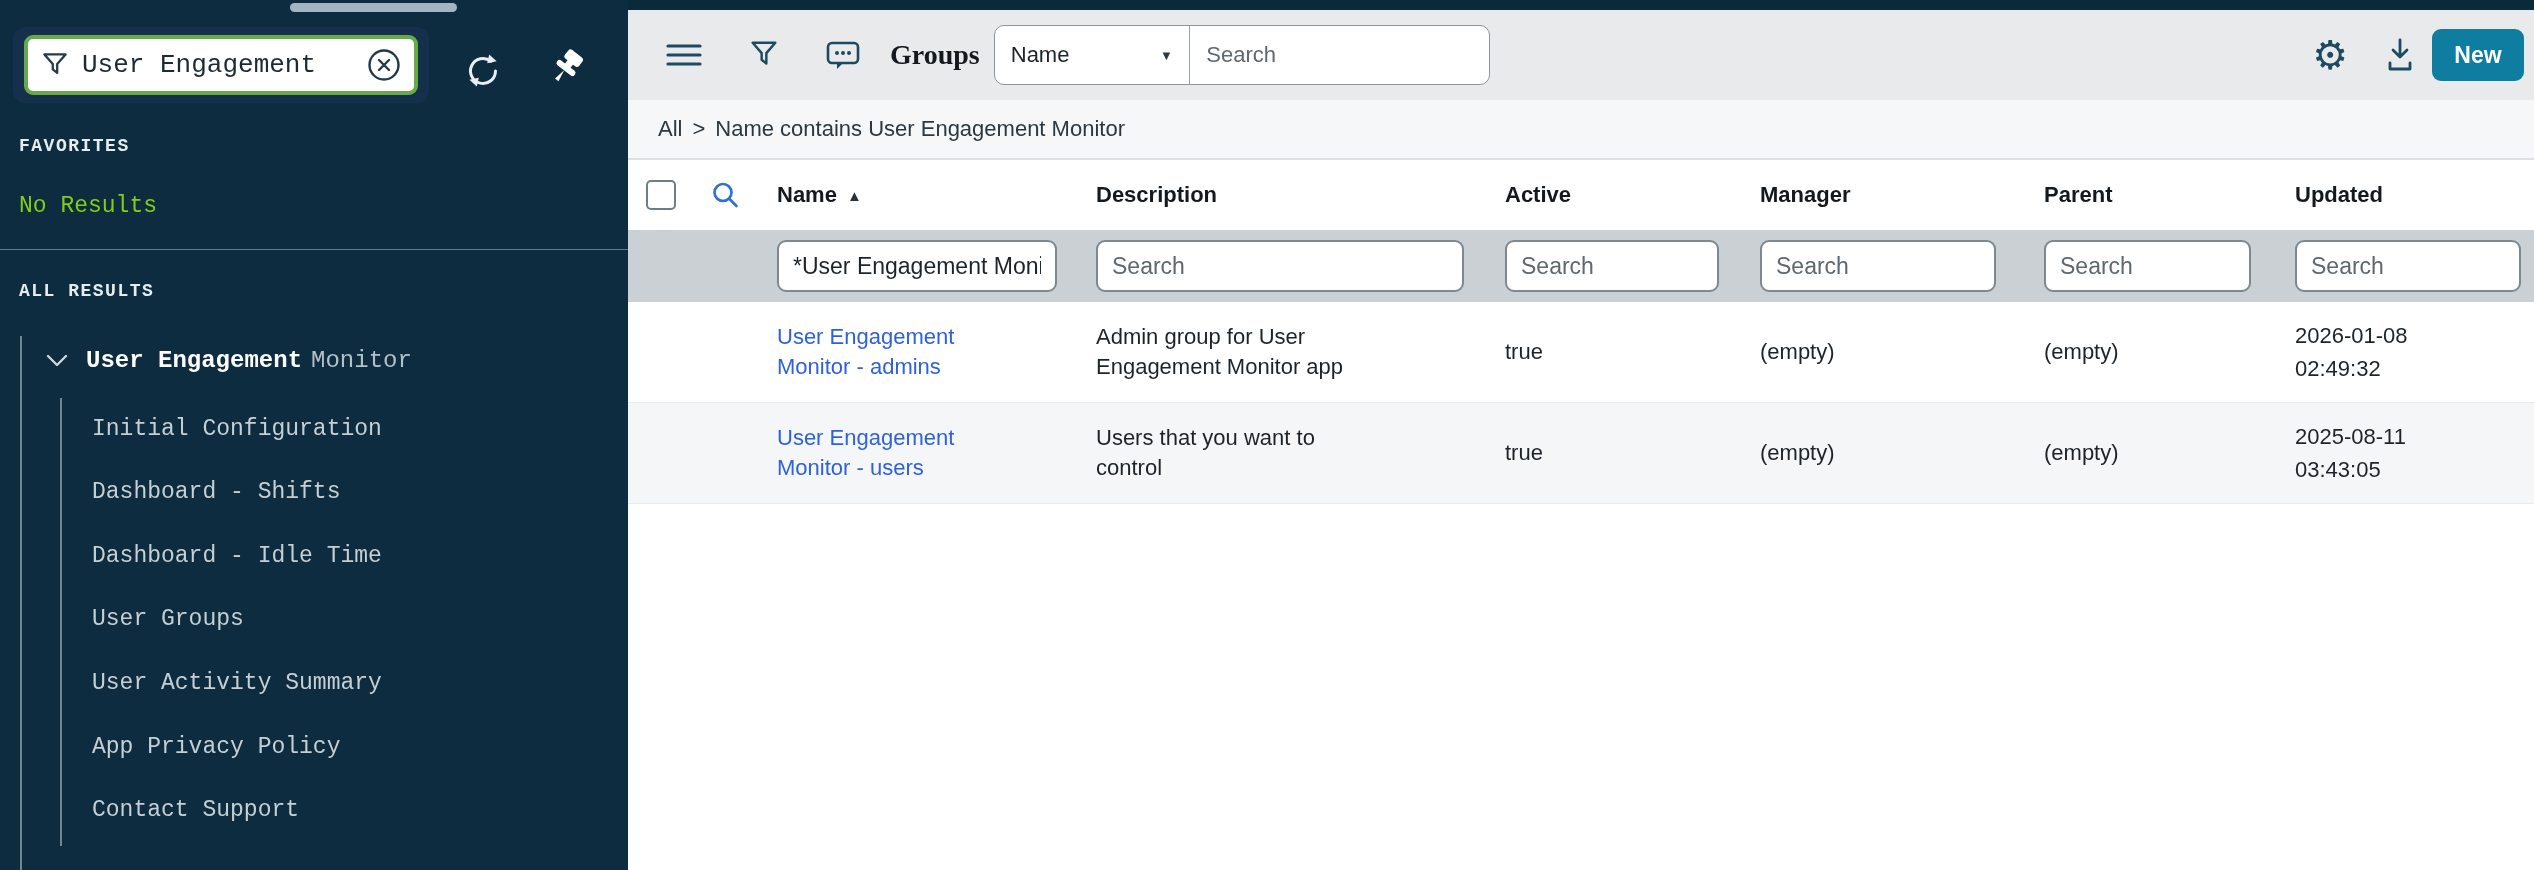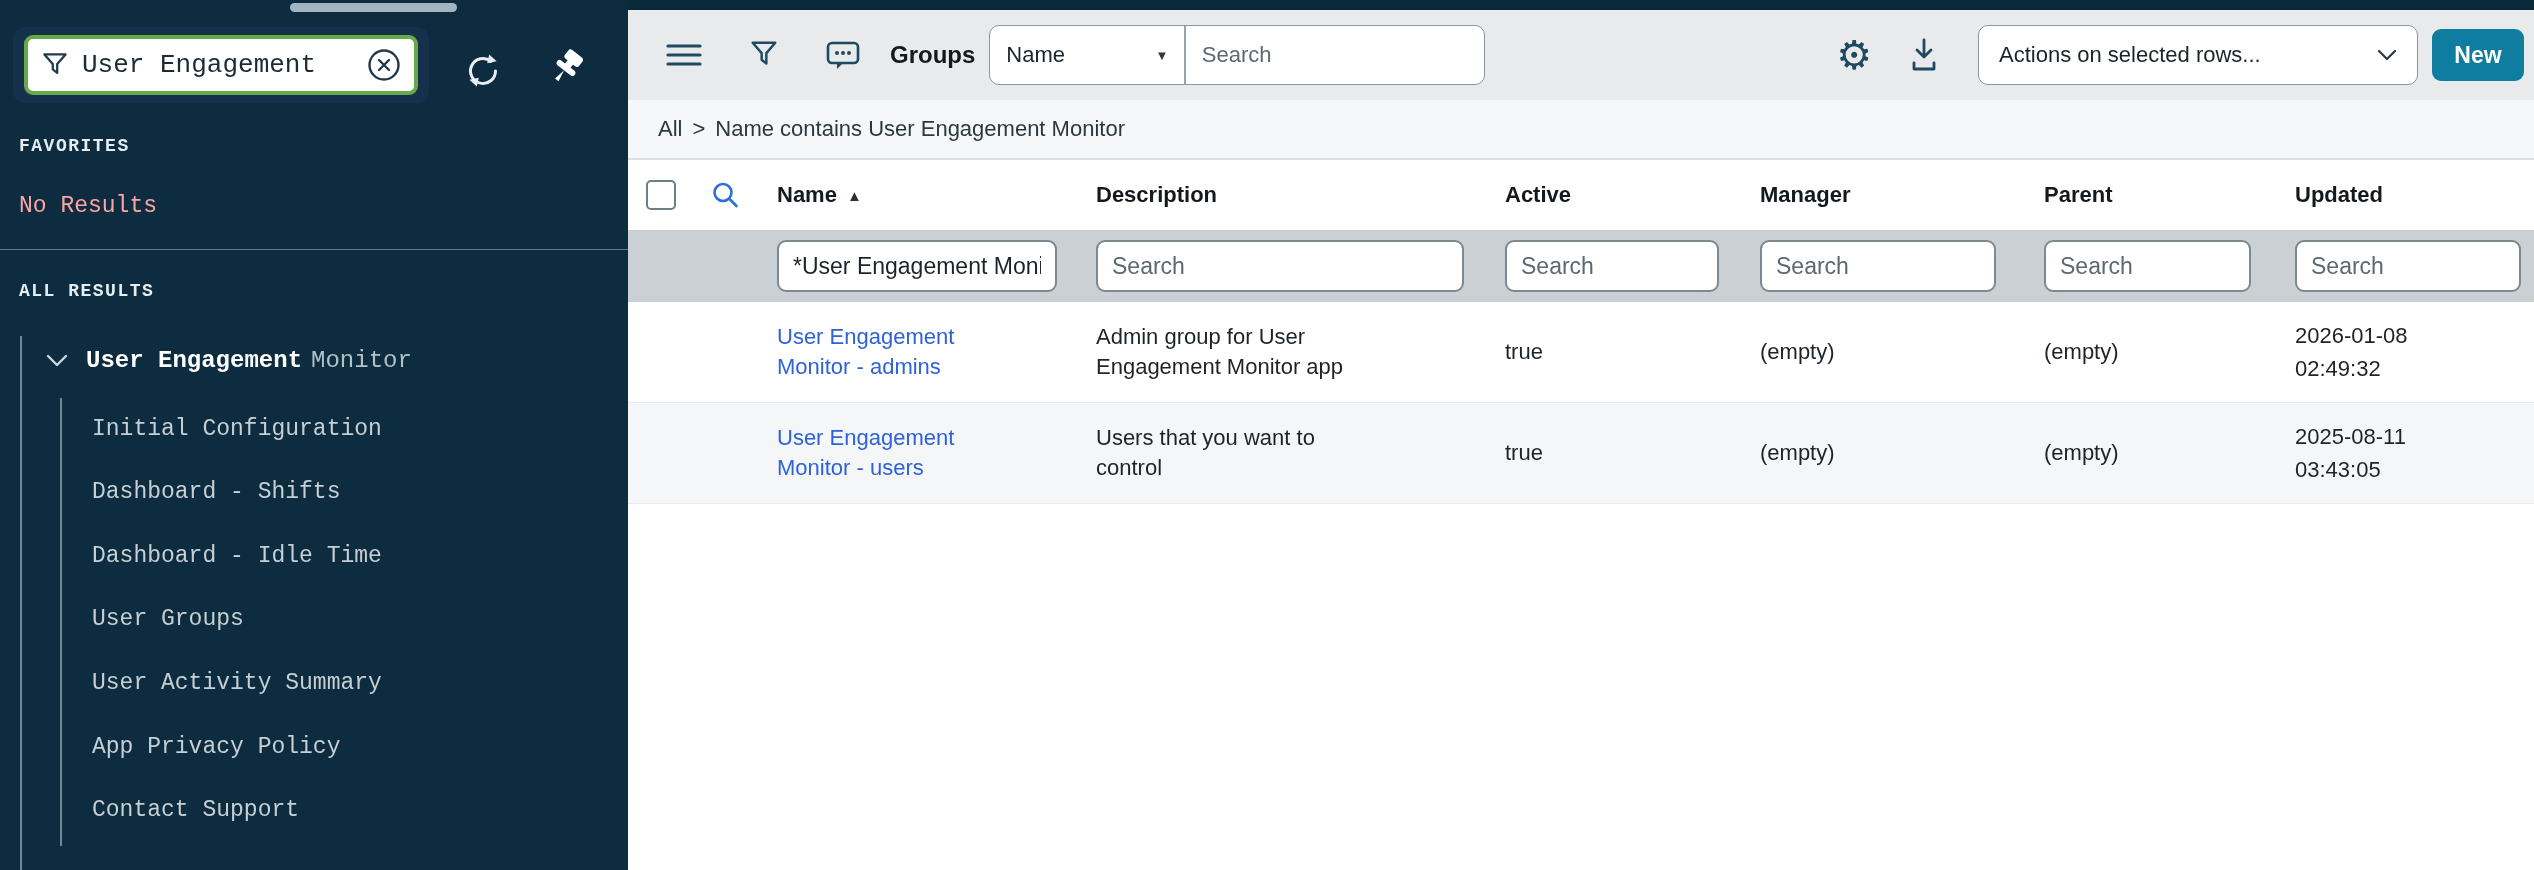--- a/index.html
+++ b/index.html
@@ -12,39 +12,39 @@
   .sidebar{position:absolute;left:0;top:0;width:628px;height:870px;background:#0d2c3f;font-family:Liberation Mono, monospace;}
   .scroll-pill{position:absolute;left:290px;top:3px;width:167px;height:9px;border-radius:5px;background:#a2b6c2;}
   .search-wrap{position:absolute;left:13px;top:27px;width:416px;height:76px;background:#15304a;border-radius:12px;box-sizing:border-box;}
   .search-box{position:absolute;left:11px;top:8px;right:11px;bottom:8px;background:#fff;border:4px solid #68aa49;border-radius:9px;display:flex;align-items:center;padding:0 12px;box-sizing:border-box;}
   .search-box svg{flex:0 0 auto;}
   .search-box input{border:none;outline:none;flex:1 1 auto;min-width:0;font-size:26px;color:#1d2a33;font-family:inherit;margin:0 10px;background:transparent;}
   .side-icon{position:absolute;cursor:pointer;}
   .icon-refresh{left:462px;top:50px;}
   .icon-pin{left:543px;top:45px;}
   .side-header{position:absolute;left:19px;font-size:18px;font-weight:bold;letter-spacing:1.5px;color:#e6edf0;}
-  .no-results{position:absolute;left:19px;top:193px;font-size:23px;color:#fca5a5;}
+  .no-results{position:absolute;left:19px;top:193px;font-size:23px;color:#84cc16;}
   .side-divider{position:absolute;left:0;top:249px;width:628px;height:1px;background:#5d7a88;}
   .guide-root{position:absolute;left:20px;top:336px;width:2px;height:534px;background:#6e8794;}
   .guide-child{position:absolute;left:60px;top:398px;width:2px;height:448px;background:#6e8794;}
   .tree-parent{position:absolute;left:46px;top:347px;display:flex;align-items:center;gap:18px;font-size:24px;cursor:pointer;white-space:nowrap;}
   .tree-parent .match{font-weight:bold;color:#ffffff;}
   .tree-parent .rest{color:#b3c0c7;margin-left:9px;}
   .tree-item{position:absolute;left:92px;font-size:23px;color:#c6cfd4;cursor:pointer;white-space:nowrap;}
   .ti-0{top:416px}.ti-1{top:479px}.ti-2{top:543px}.ti-3{top:606px}.ti-4{top:670px}.ti-5{top:734px}.ti-6{top:797px}
 
   
   .main{position:absolute;left:628px;top:0;width:1906px;height:870px;background:#ffffff;}
   .top-strip{height:10px;background:#0a2a3c;}
   .toolbar{height:90px;background:#e9eaec;display:flex;align-items:center;}
   .tb-icon{flex:0 0 auto;cursor:pointer;display:flex;align-items:center;}
   .i-burger{margin-left:38px;}
   .i-funnel{margin-left:46px;}
   .i-chat{margin-left:44px;}
-  .tb-title{margin-left:28px;font-size:24px;font-weight:bold;color:#13191e;}
+  .tb-title{margin-left:28px;font-size:28px;font-weight:bold;color:#13191e;font-family:Liberation Serif, serif;}
   .combo{margin-left:14px;width:496px;height:60px;background:#fff;border:1.5px solid #8c959b;border-radius:10px;display:flex;align-items:center;box-sizing:border-box;overflow:hidden;}
   .combo-left{width:194px;display:flex;align-items:center;justify-content:space-between;padding:0 16px;box-sizing:border-box;font-size:22px;color:#1b242b;cursor:pointer;}
   .combo-caret{font-size:13px;color:#2e3940;}
   .combo-divider{width:1.5px;align-self:stretch;background:#9aa3a9;}
   .combo-right{flex:1;}
   .combo-right input{width:100%;border:none;outline:none;font-size:22px;color:#3c474e;padding:0 16px;box-sizing:border-box;background:transparent;font-family:inherit;}
   .tb-spacer{flex:1 1 auto;}
   .i-gear{font-size:40px;color:#1d4a60;line-height:1;cursor:pointer;}
   .i-download{margin-left:34px;}
   .actions-select{margin-left:36px;width:440px;height:60px;background:#fff;border:1.5px solid #8c959b;border-radius:10px;display:flex;align-items:center;justify-content:space-between;padding:0 20px;box-sizing:border-box;font-size:22px;color:#1b242b;cursor:pointer;}
@@ -170,26 +170,20 @@
     <span class="tb-spacer"></span>
 
     <span class="i-gear">⚙</span>
     <span class="tb-icon i-download">
       <svg width="36" height="38" viewBox="0 0 36 38">
         <path d="M18 4 v16 M11 14 l7 7 l7 -7" fill="none" stroke="#1d4a60" stroke-width="2.8" stroke-linecap="round" stroke-linejoin="round"></path>
         <path d="M8 27 v6 h20 v-6" fill="none" stroke="#1d4a60" stroke-width="2.8" stroke-linecap="round" stroke-linejoin="round"></path>
       </svg>
     </span>
 
-    <div class="actions-select">
-      <span>Actions on selected rows...</span>
-      <svg width="20" height="13" viewBox="0 0 20 13">
-        <polyline points="2,2 10,10 18,2" fill="none" stroke="#2b3740" stroke-width="2.2" stroke-linecap="round" stroke-linejoin="round"></polyline>
-      </svg>
-    </div>
 
     <button class="new-btn">New</button>
   </div>
 
   <div class="breadcrumb">
     <span class="crumb-root">All</span>
     <span>&gt;</span>
     <span>Name contains User Engagement Monitor</span>
   </div>
 

